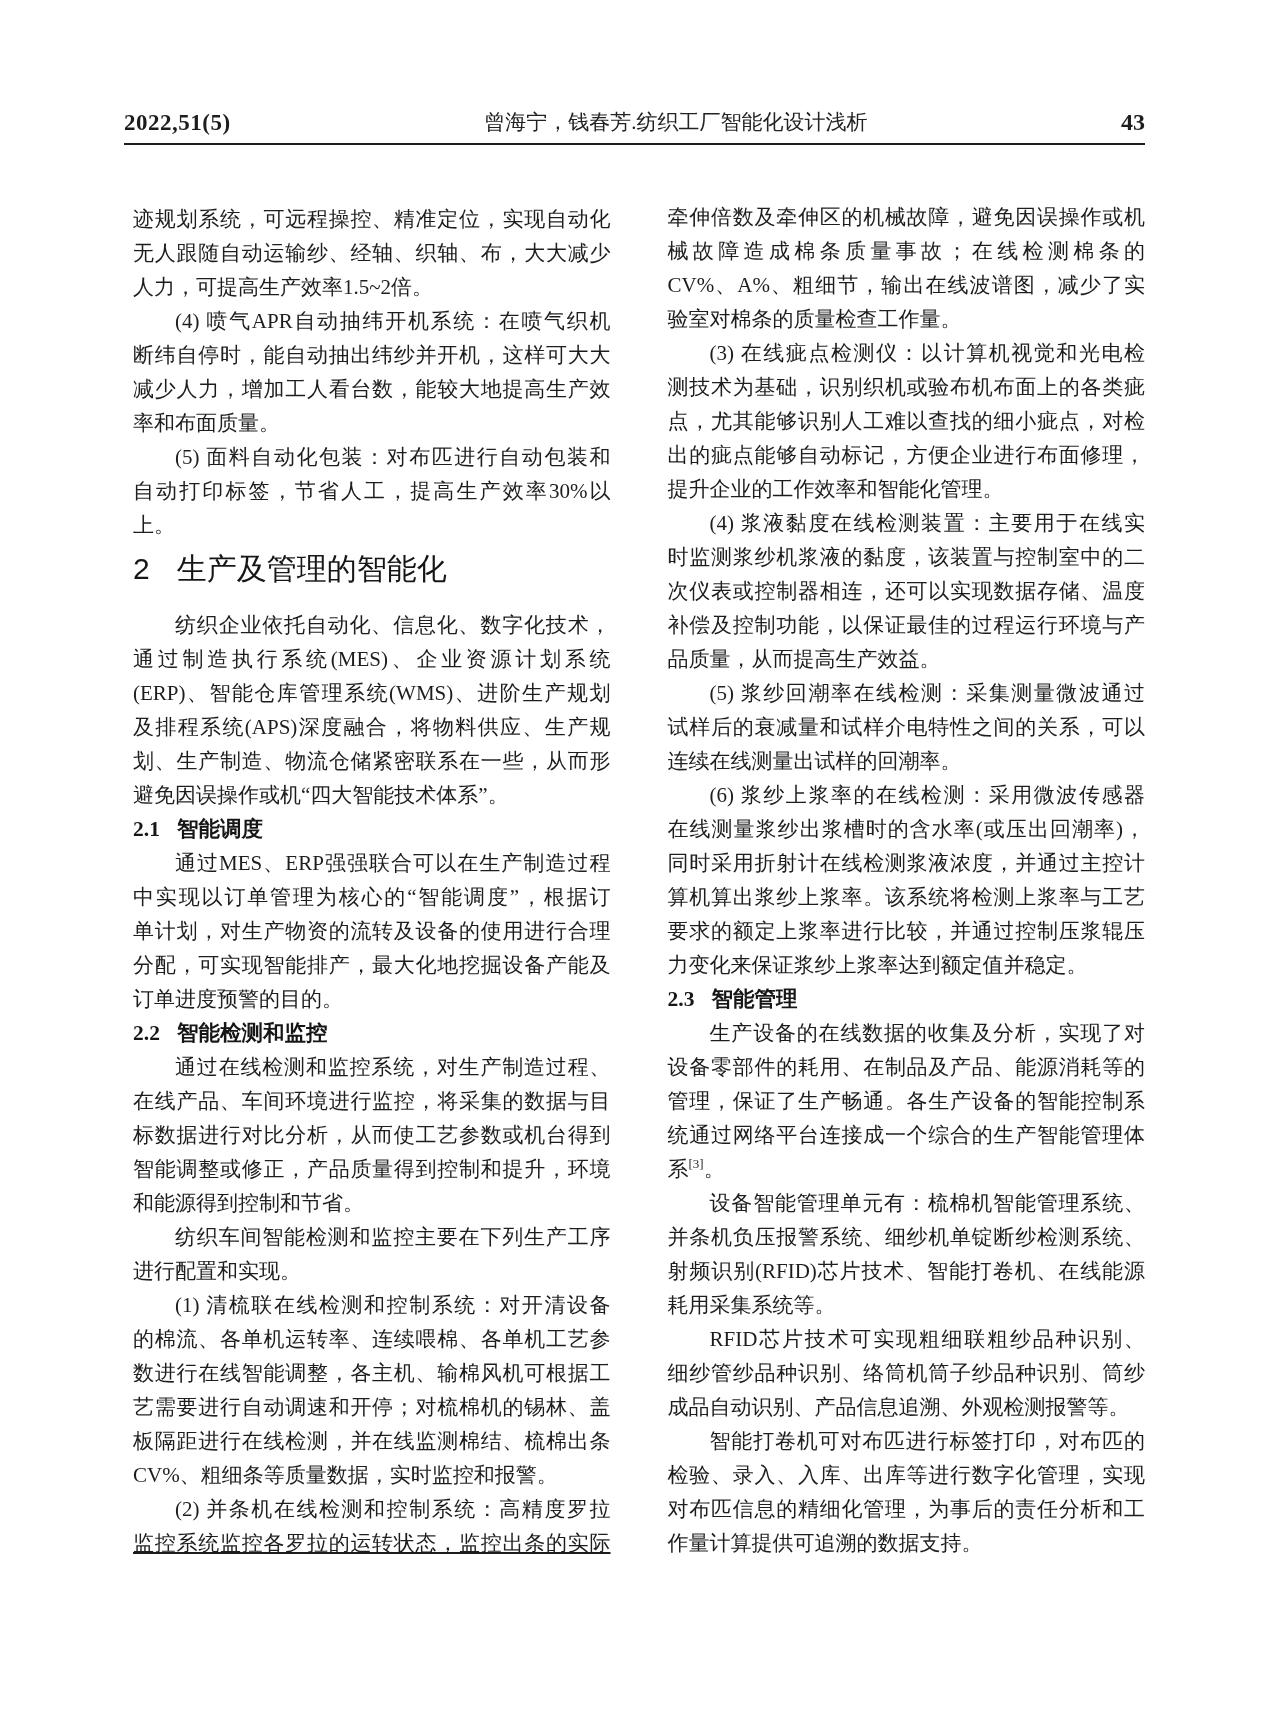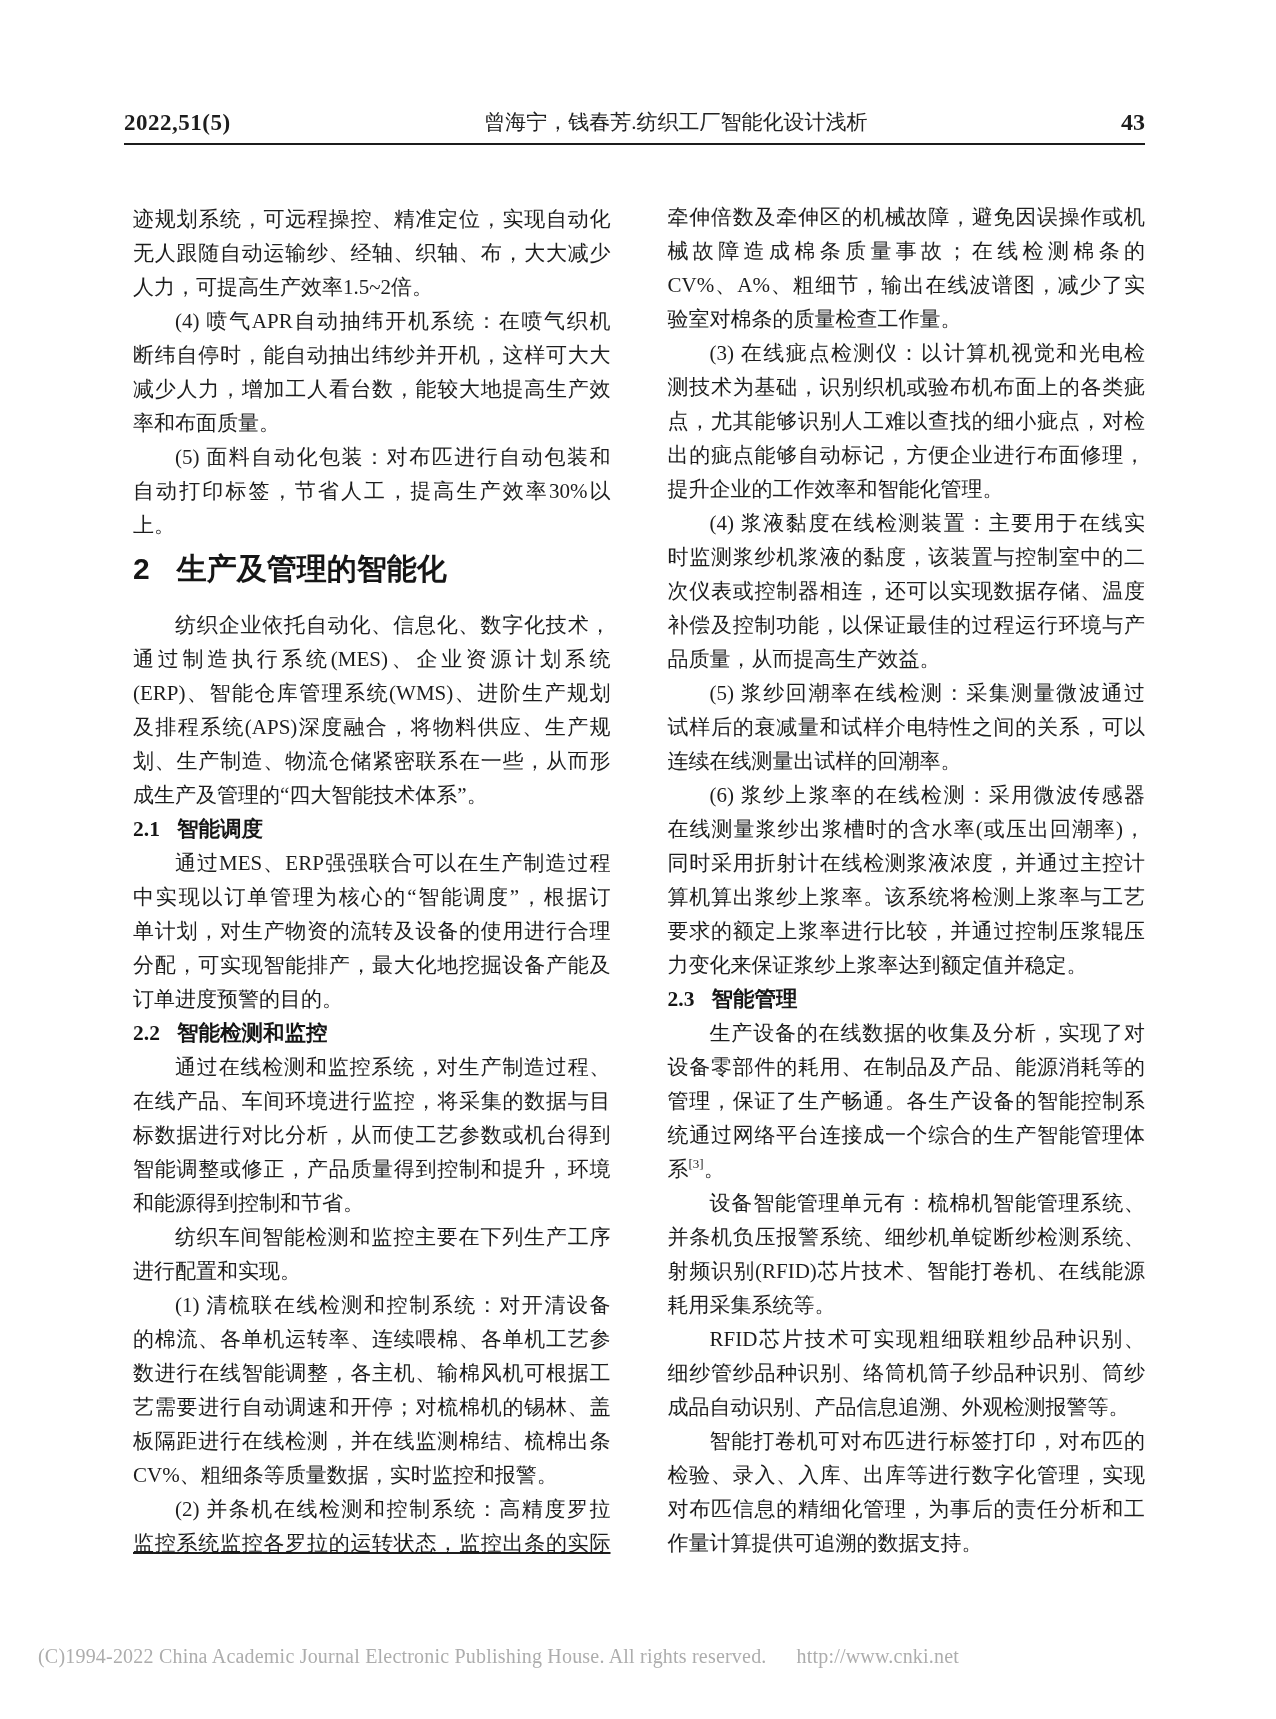--- a/index.html
+++ b/index.html
@@ -25,21 +25,21 @@
   }
   .col { flex:1 1 0; min-width:0; font-size:21px; line-height:34px; }
   .line { text-align:justify; text-align-last:justify; }
   .para .line:first-child { text-indent:2em; }
   .para.noindent .line:first-child { text-indent:0; }
   .para .line:last-child { text-align-last:left; }
   .para.open .line:last-child { text-align-last:justify;text-decoration:underline; }
   sup { font-size:13px; vertical-align:super; line-height:0; }
   
   .h1 {
-    margin:6px 0 18px 0; line-height:42px; font-size:30px; font-weight:bold;
+    margin:6px 0 18px 0; line-height:42px; font-size:30px; font-weight:normal;
     font-family:"Liberation Sans","DejaVu Sans",sans-serif; color:#161616;
   }
   .h1 .hnum { margin-right:27px; }
   
   .h2 {
     line-height:34px; font-size:21.5px; font-weight:bold;
     font-family:"Liberation Sans","DejaVu Sans",sans-serif; color:#161616;
   }
   .h2 .hnum { margin-right:17px; font-family:"Liberation Serif","DejaVu Serif",serif; }
   
@@ -78,21 +78,21 @@
           <div class="line">自动打印标签，节省人工，提高生产效率30%以</div>
           <div class="line">上。</div>
         </div>
         <div class="h1"><span class="hnum">2</span><span class="htitle">生产及管理的智能化</span></div>
         <div class="para">
           <div class="line">纺织企业依托自动化、信息化、数字化技术，</div>
           <div class="line">通过制造执行系统(MES)、企业资源计划系统</div>
           <div class="line">(ERP)、智能仓库管理系统(WMS)、进阶生产规划</div>
           <div class="line">及排程系统(APS)深度融合，将物料供应、生产规</div>
           <div class="line">划、生产制造、物流仓储紧密联系在一些，从而形</div>
-          <div class="line">成生产及管理的“四大智能技术体系”。</div>
+          <div class="line">避免因误操作或机“四大智能技术体系”。</div>
         </div>
         <div class="h2"><span class="hnum">2.1</span><span class="htitle">智能调度</span></div>
         <div class="para">
           <div class="line">通过MES、ERP强强联合可以在生产制造过程</div>
           <div class="line">中实现以订单管理为核心的“智能调度”，根据订</div>
           <div class="line">单计划，对生产物资的流转及设备的使用进行合理</div>
           <div class="line">分配，可实现智能排产，最大化地挖掘设备产能及</div>
           <div class="line">订单进度预警的目的。</div>
         </div>
         <div class="h2"><span class="hnum">2.2</span><span class="htitle">智能检测和监控</span></div>
@@ -175,18 +175,14 @@
         </div>
         <div class="para">
           <div class="line">智能打卷机可对布匹进行标签打印，对布匹的</div>
           <div class="line">检验、录入、入库、出库等进行数字化管理，实现</div>
           <div class="line">对布匹信息的精细化管理，为事后的责任分析和工</div>
           <div class="line">作量计算提供可追溯的数据支持。</div>
         </div>
       </div>
   </div>
 
-  <div class="footer">
-    <span>(C)1994-2022 China Academic Journal Electronic Publishing House. All rights reserved.</span>
-    <span>http://www.cnki.net</span>
-  </div>
 
 </div>
 
 </body></html>

